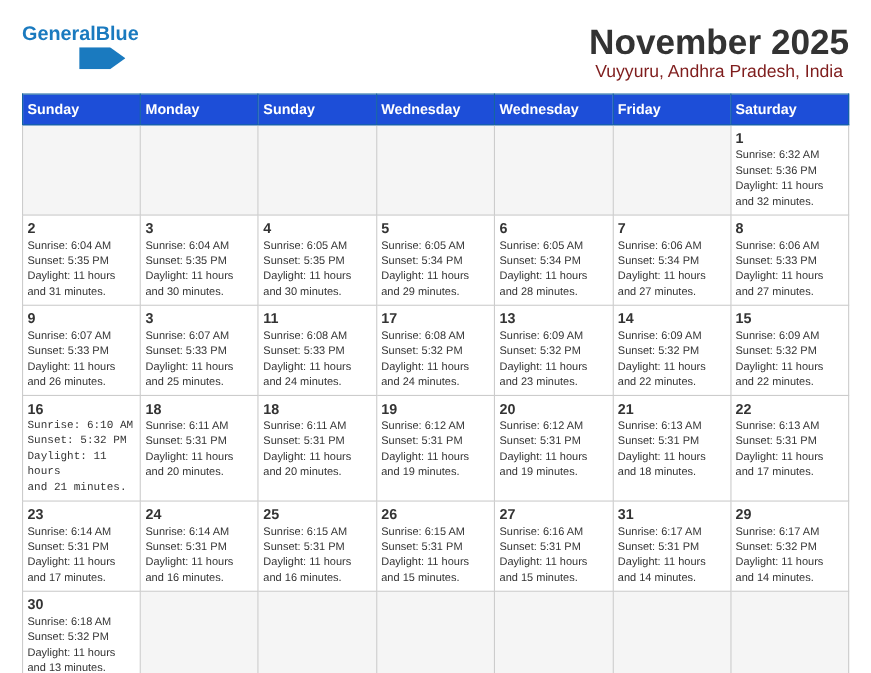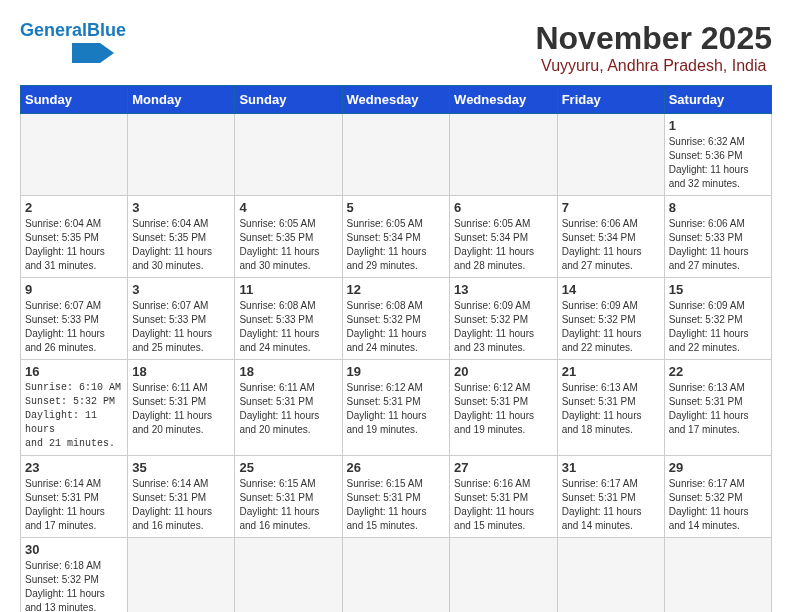--- a/index.html
+++ b/index.html
@@ -198,21 +198,21 @@
 and 25 minutes.</div>
         </td>
         <td>
           <span class="day-number">11</span>
           <div class="day-info" style="white-space: pre-line;">Sunrise: 6:08 AM
 Sunset: 5:33 PM
 Daylight: 11 hours
 and 24 minutes.</div>
         </td>
         <td>
-          <span class="day-number">12</span>
+          <span class="day-number">17</span>
           <div class="day-info" style="white-space: pre-line;">Sunrise: 6:08 AM
 Sunset: 5:32 PM
 Daylight: 11 hours
 and 24 minutes.</div>
         </td>
         <td>
           <span class="day-number">13</span>
           <div class="day-info" style="white-space: pre-line;">Sunrise: 6:09 AM
 Sunset: 5:32 PM
 Daylight: 11 hours
@@ -286,21 +286,21 @@
       </tr>
       <tr>
         <td>
           <span class="day-number">23</span>
           <div class="day-info" style="white-space: pre-line;">Sunrise: 6:14 AM
 Sunset: 5:31 PM
 Daylight: 11 hours
 and 17 minutes.</div>
         </td>
         <td>
-          <span class="day-number">35</span>
+          <span class="day-number">24</span>
           <div class="day-info" style="white-space: pre-line;">Sunrise: 6:14 AM
 Sunset: 5:31 PM
 Daylight: 11 hours
 and 16 minutes.</div>
         </td>
         <td>
           <span class="day-number">25</span>
           <div class="day-info" style="white-space: pre-line;">Sunrise: 6:15 AM
 Sunset: 5:31 PM
 Daylight: 11 hours

